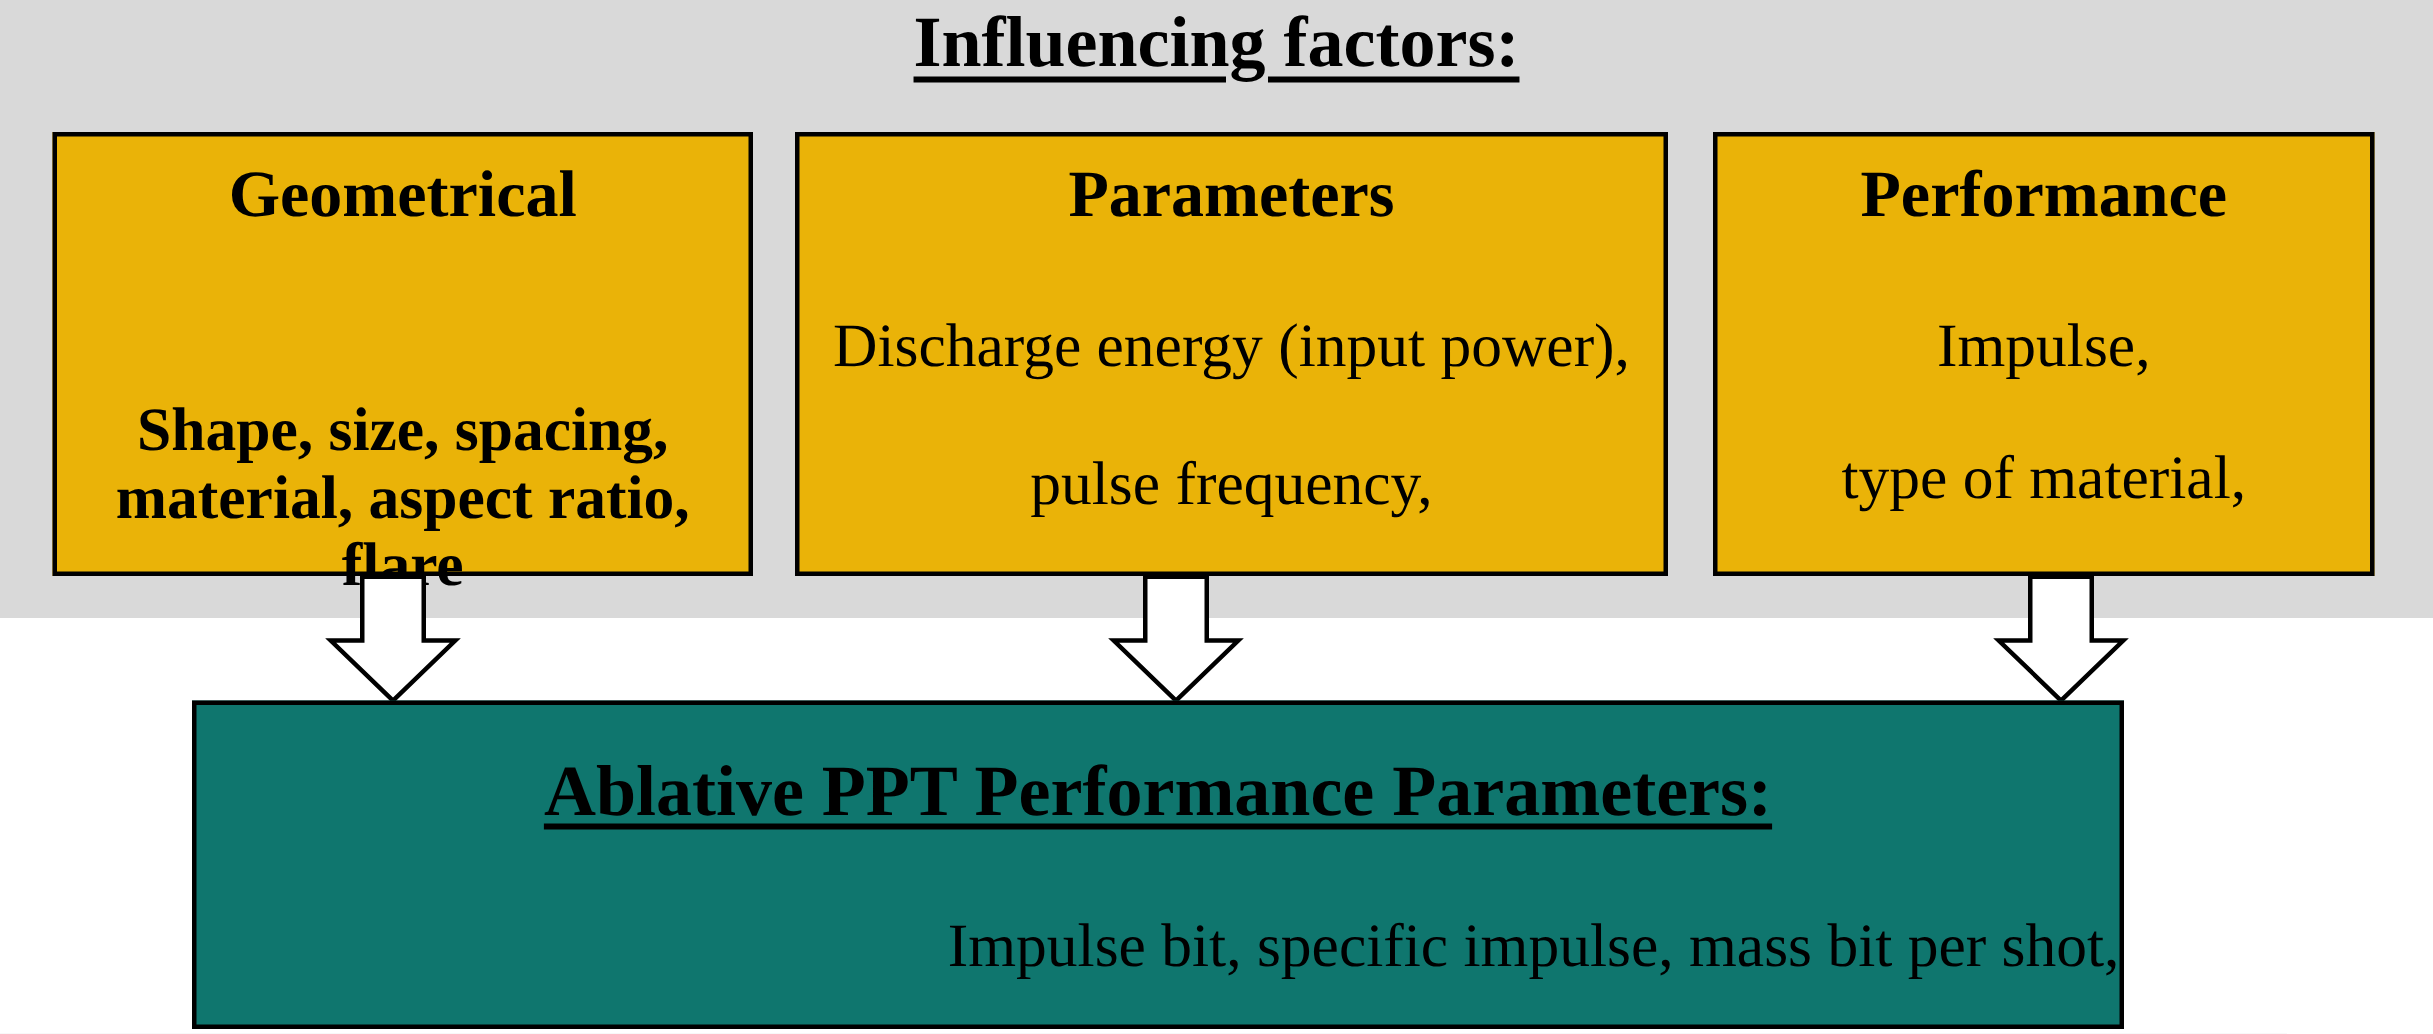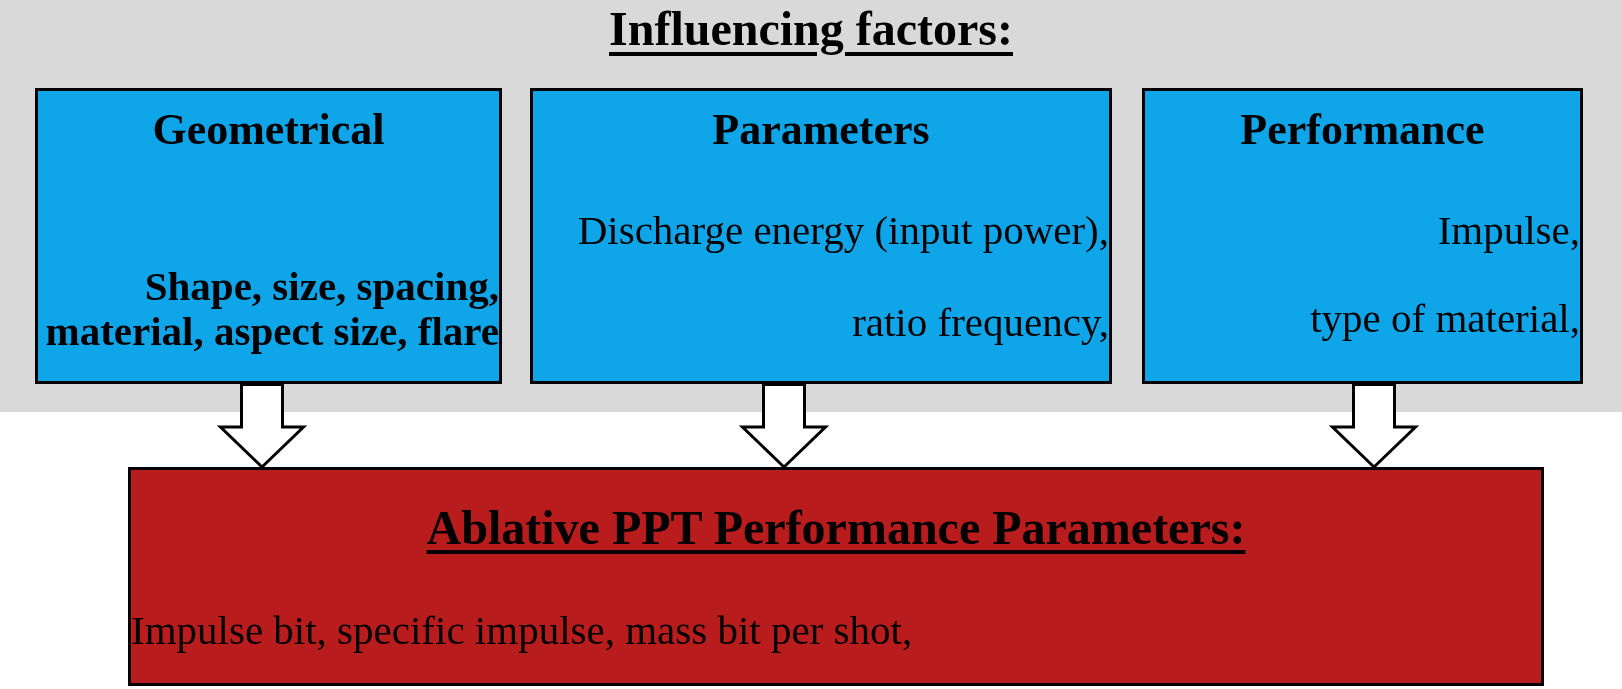--- a/index.html
+++ b/index.html
@@ -38,63 +38,63 @@
   .result-title .underlined {
     text-decoration: underline;
     text-decoration-thickness: 4px;
     text-underline-offset: 7px;
     margin-top: 24px;
   }
   .factor-box {
     position: absolute;
     top: 88px;
     height: 296px;
-    background: #0ea5e9;
+    background: #eab308;
     border: 3px solid #000000;
     box-sizing: border-box;
   }
   .box-geometrical { left: 35px;   width: 467px; }
   .box-electrical  { left: 530px;  width: 582px; }
   .box-propellant  { left: 1142px; width: 441px; }
   .box-heading {
     position: absolute;
     left: 0;
     right: 0;
     top: 8px;
     text-align: center;
     font-size: 44px;
     font-weight: bold;
     line-height: 62px;
   }
   .box-body {
     position: absolute;
     left: 0;
     right: 0;
-    text-align: right;
+    text-align: center;
     font-size: 41px;
     font-weight: normal;
   }
   .box-geometrical .box-body { top: 173px; line-height: 45px; font-weight: bold; }
   .box-electrical  .box-body { top: 93px;  line-height: 92px; }
   .box-propellant  .box-body { top: 95px;  line-height: 88px; }
   .arrows-overlay {
     position: absolute;
     left: 0;
     top: 0;
     width: 1622px;
     height: 689px;
     pointer-events: none;
   }
   .result-box {
     position: absolute;
     left: 128px;
     top: 467px;
-    width: 1416px;
+    width: 1288px;
     height: 219px;
-    background: #b91c1c;
+    background: #0f766e;
     border: 3px solid #000000;
     box-sizing: border-box;
   }
   .result-title {
     position: absolute;
     left: 0;
     right: 0;
     top: 29px;
     text-align: center;
     font-size: 48px;
@@ -102,21 +102,21 @@
     line-height: 58px;
   }
   .result-title .underlined {
     text-underline-offset: 6px;
   }
   .result-body {
     position: absolute;
     left: 0;
     right: 0;
     top: 135px;
-    text-align: left;
+    text-align: right;
     font-size: 41px;
     line-height: 50px;
   }
 </style>
 </head>
 <body>
 
 <div class="canvas">
 
   <div class="gray-bg"></div>
@@ -124,31 +124,31 @@
   <div class="main-title">
     <span class="underlined">Influencing factors:</span>
   </div>
 
   <div class="factor-box box-geometrical">
     <div class="box-heading">
       <div>Geometrical</div>
     </div>
     <div class="box-body">
       <div>Shape, size, spacing,</div>
-      <div>material, aspect size, flare</div>
+      <div>material, aspect ratio, flare</div>
     </div>
   </div>
 
   <div class="factor-box box-electrical">
     <div class="box-heading">
       <div>Parameters</div>
     </div>
     <div class="box-body">
       <div>Discharge energy (input power),</div>
-      <div>ratio frequency,</div>
+      <div>pulse frequency,</div>
     </div>
   </div>
 
   <div class="factor-box box-propellant">
     <div class="box-heading">
       <div>Performance</div>
     </div>
     <div class="box-body">
       <div>Impulse,</div>
       <div>type of material,</div>

